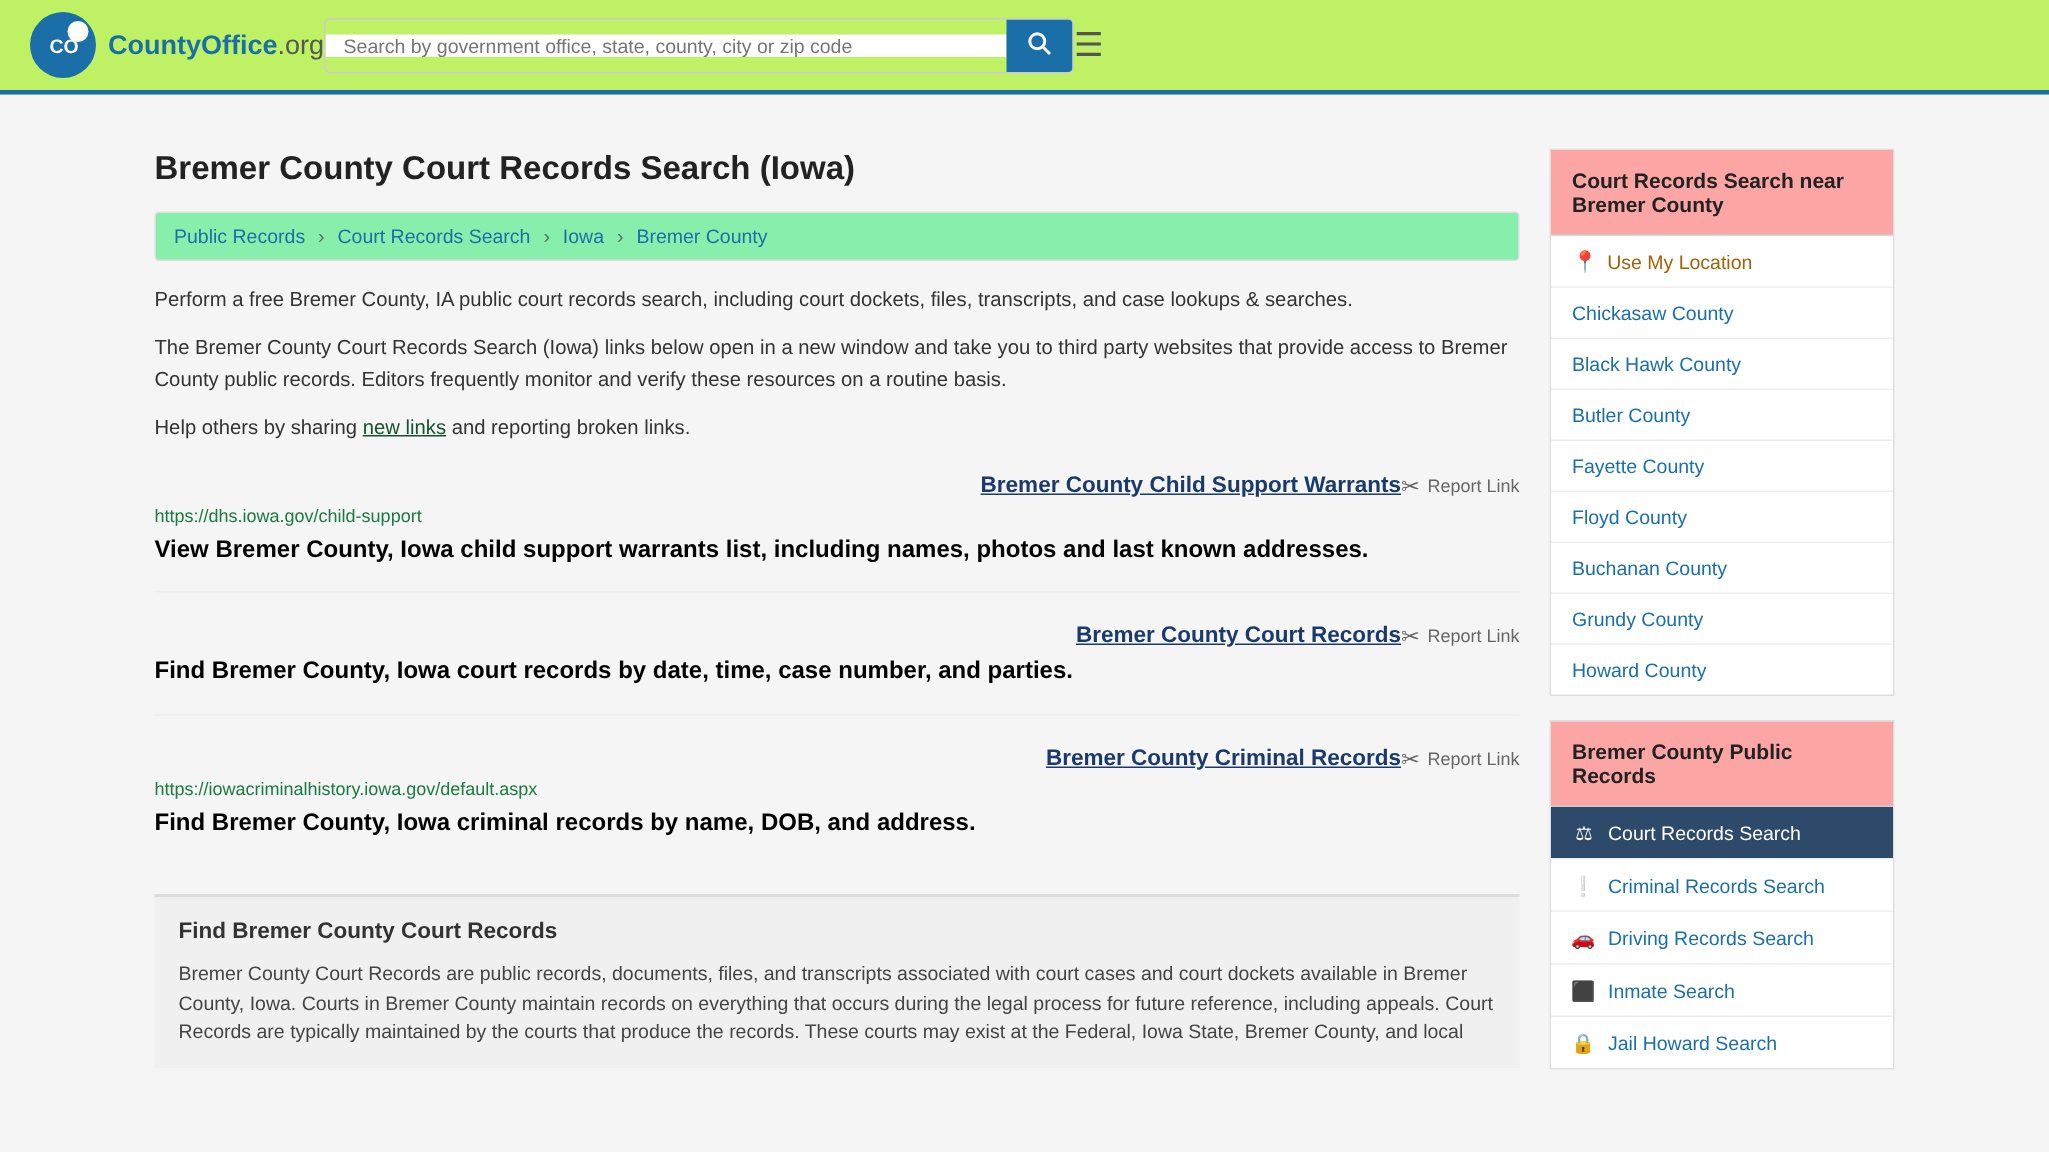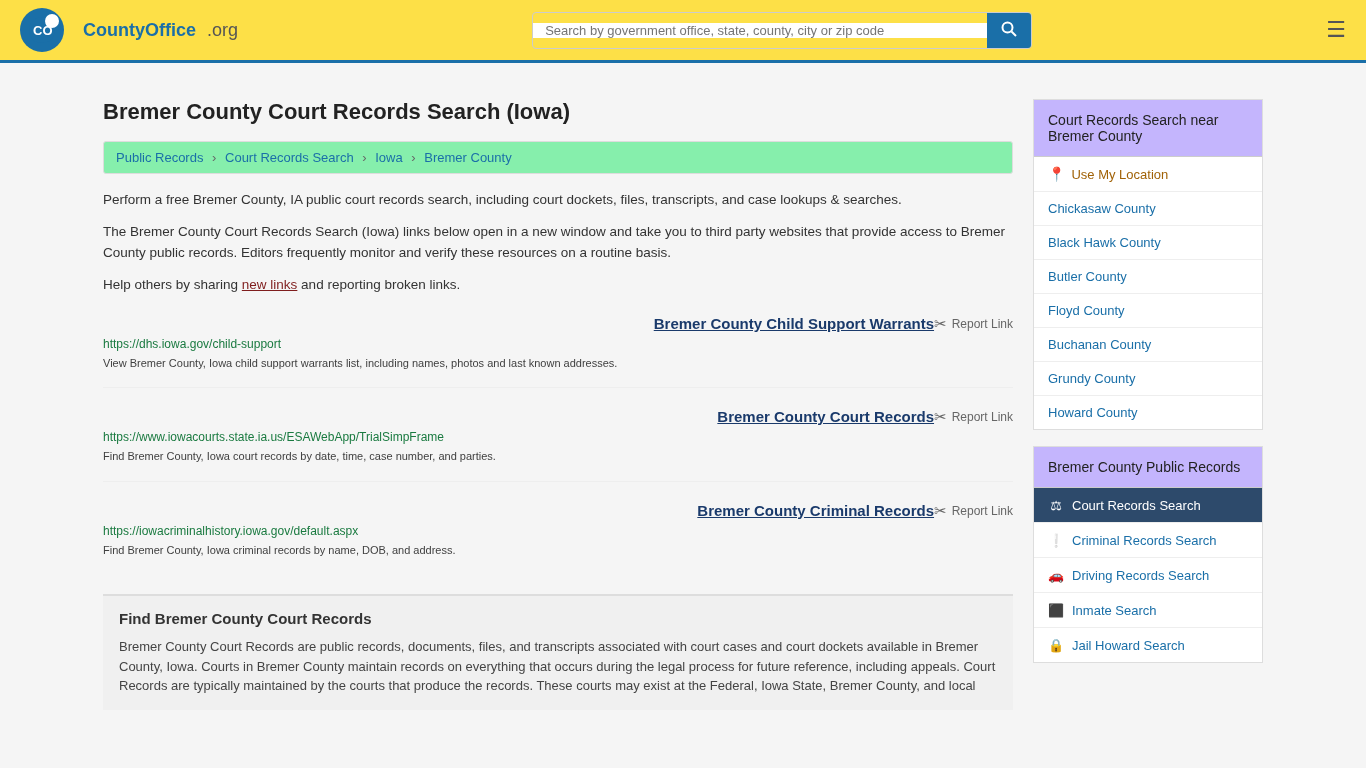--- a/index.html
+++ b/index.html
@@ -1,39 +1,39 @@
 <!DOCTYPE html>
 <html><head>
   <meta charset="utf-8">
   <style>
     * { box-sizing: border-box; margin: 0; padding: 0; }
     body { font-family: Arial, sans-serif; font-size: 14px; color: #333; background: #f5f5f5; }
 
     
     .header {
-      background: #fde047;
+      background: #bef264;
       border-bottom: 3px solid #1a6fa8;
       padding: 8px 20px;
       display: flex;
       align-items: center;
-      justify-content: space-between;
+      justify-content: flex-start;
     }
     .logo-area { display: flex; align-items: center; gap: 8px; }
     .logo-circle {
       width: 44px; height: 44px; background: #1a6fa8;
       border-radius: 50%; display: flex; align-items: center; justify-content: center;
       color: #fff; font-size: 18px; font-weight: bold; position: relative;
     }
     .logo-circle::after {
       content: ''; position: absolute;
       width: 14px; height: 14px; background: #fff; border-radius: 50%;
       top: 6px; right: 5px;
     }
     .logo-text { font-size: 18px; color: #1a6fa8; font-weight: bold; }
-    .logo-text span { color: #555; font-weight: normal; margin-left: 11px; }
+    .logo-text span { color: #555; font-weight: normal; }
     .search-bar {
       display: flex; align-items: center;
       border: 1px solid #ccc; border-radius: 4px;
       overflow: hidden; width: 500px;
     }
     .search-bar input {
       flex: 1; padding: 0 12px; border: none; outline: none; font-size: 13px; color: #666;
     }
     .search-bar button {
       background: #1a6fa8; border: none; padding: 8px 14px; cursor: pointer; color: #fff;
@@ -52,40 +52,40 @@
     .breadcrumb {
       background: #86efac; border: 1px solid #ddd;
       padding: 8px 12px; border-radius: 3px; margin-bottom: 16px;
       font-size: 13px; color: #666;
     }
     .breadcrumb a { color: #1a6fa8; text-decoration: none; }
     .breadcrumb span { margin: 0 5px; }
 
     
     .description { margin-bottom: 12px; font-size: 13.5px; line-height: 1.5; color: #333; }
-    .description a { color: #7f1d1d; text-align: center; }
+    .description a { color: #14532d; text-align: center; }
 
     
     .result-item { margin: 20px 0; padding-bottom: 16px; border-bottom: 1px solid #eee; }
     .result-item:last-of-type { border-bottom: none; }
     .result-title { font-size: 15px; font-weight: bold; color: #1a3a6b; text-decoration: underline; cursor: pointer; }
     .result-header { display: flex; justify-content: flex-end; align-items: flex-start; margin-bottom: 4px; }
     .report-link { display: flex; align-items: center; gap: 5px; font-size: 12px; color: #666; cursor: pointer; white-space: nowrap; }
     .result-url { color: #1a7a40; font-size: 12px; margin-bottom: 5px; }
-    .result-desc { font-size: 11px; color: #404040; line-height: 1.4; }
+    .result-desc { font-size: 16px; color: #000000; line-height: 1.4; font-weight: bold; }
 
     
     .find-section { background: #f0f0f0; padding: 14px 16px; margin-top: 20px; border-top: 2px solid #ddd; }
     .find-section h3 { font-size: 15px; font-weight: bold; margin-bottom: 10px; color: #333; }
     .find-section p { font-size: 13px; line-height: 1.5; color: #444; }
 
     
     .sidebar-section { background: #fff; border: 1px solid #ddd; margin-bottom: 16px; }
     .sidebar-header {
-      background: #c4b5fd; padding: 12px 14px; font-size: 14px; font-weight: normal; color: #222;
+      background: #fca5a5; padding: 12px 14px; font-size: 14px; font-weight: bold; color: #222;
       border-bottom: 1px solid #ccc;
     }
     .sidebar-list { list-style: none; }
     .sidebar-list li { border-bottom: 1px solid #eee; }
     .sidebar-list li:last-child { border-bottom: none; }
     .sidebar-list li a {
       display: block; padding: 9px 14px; color: #1a6fa8; text-decoration: none; font-size: 13px;
     }
     .use-location {
       display: flex; align-items: center; gap: 6px; padding: 9px 14px;
@@ -177,21 +177,20 @@
       <div class="result-desc">View Bremer County, Iowa child support warrants list, including names, photos and last known addresses.</div>
     </div>
         <div class="result-item">
       <div class="result-header">
         <a href="#" class="result-title">Bremer County Court Records</a>
         <div class="report-link">
           <span class="crosshair-icon">✂</span>
           <span>Report Link</span>
         </div>
       </div>
-      <div class="result-url">https://www.iowacourts.state.ia.us/ESAWebApp/TrialSimpFrame</div>
       <div class="result-desc">Find Bremer County, Iowa court records by date, time, case number, and parties.</div>
     </div>
         <div class="result-item">
       <div class="result-header">
         <a href="#" class="result-title">Bremer County Criminal Records</a>
         <div class="report-link">
           <span class="crosshair-icon">✂</span>
           <span>Report Link</span>
         </div>
       </div>
@@ -219,20 +218,23 @@
           <li>
             <a href="#">Chickasaw County</a>
           </li>
           <li>
             <a href="#">Black Hawk County</a>
           </li>
           <li>
             <a href="#">Butler County</a>
           </li>
           <li>
+            <a href="#">Fayette County</a>
+          </li>
+          <li>
             <a href="#">Floyd County</a>
           </li>
           <li>
             <a href="#">Buchanan County</a>
           </li>
           <li>
             <a href="#">Grundy County</a>
           </li>
           <li>
             <a href="#">Howard County</a>

